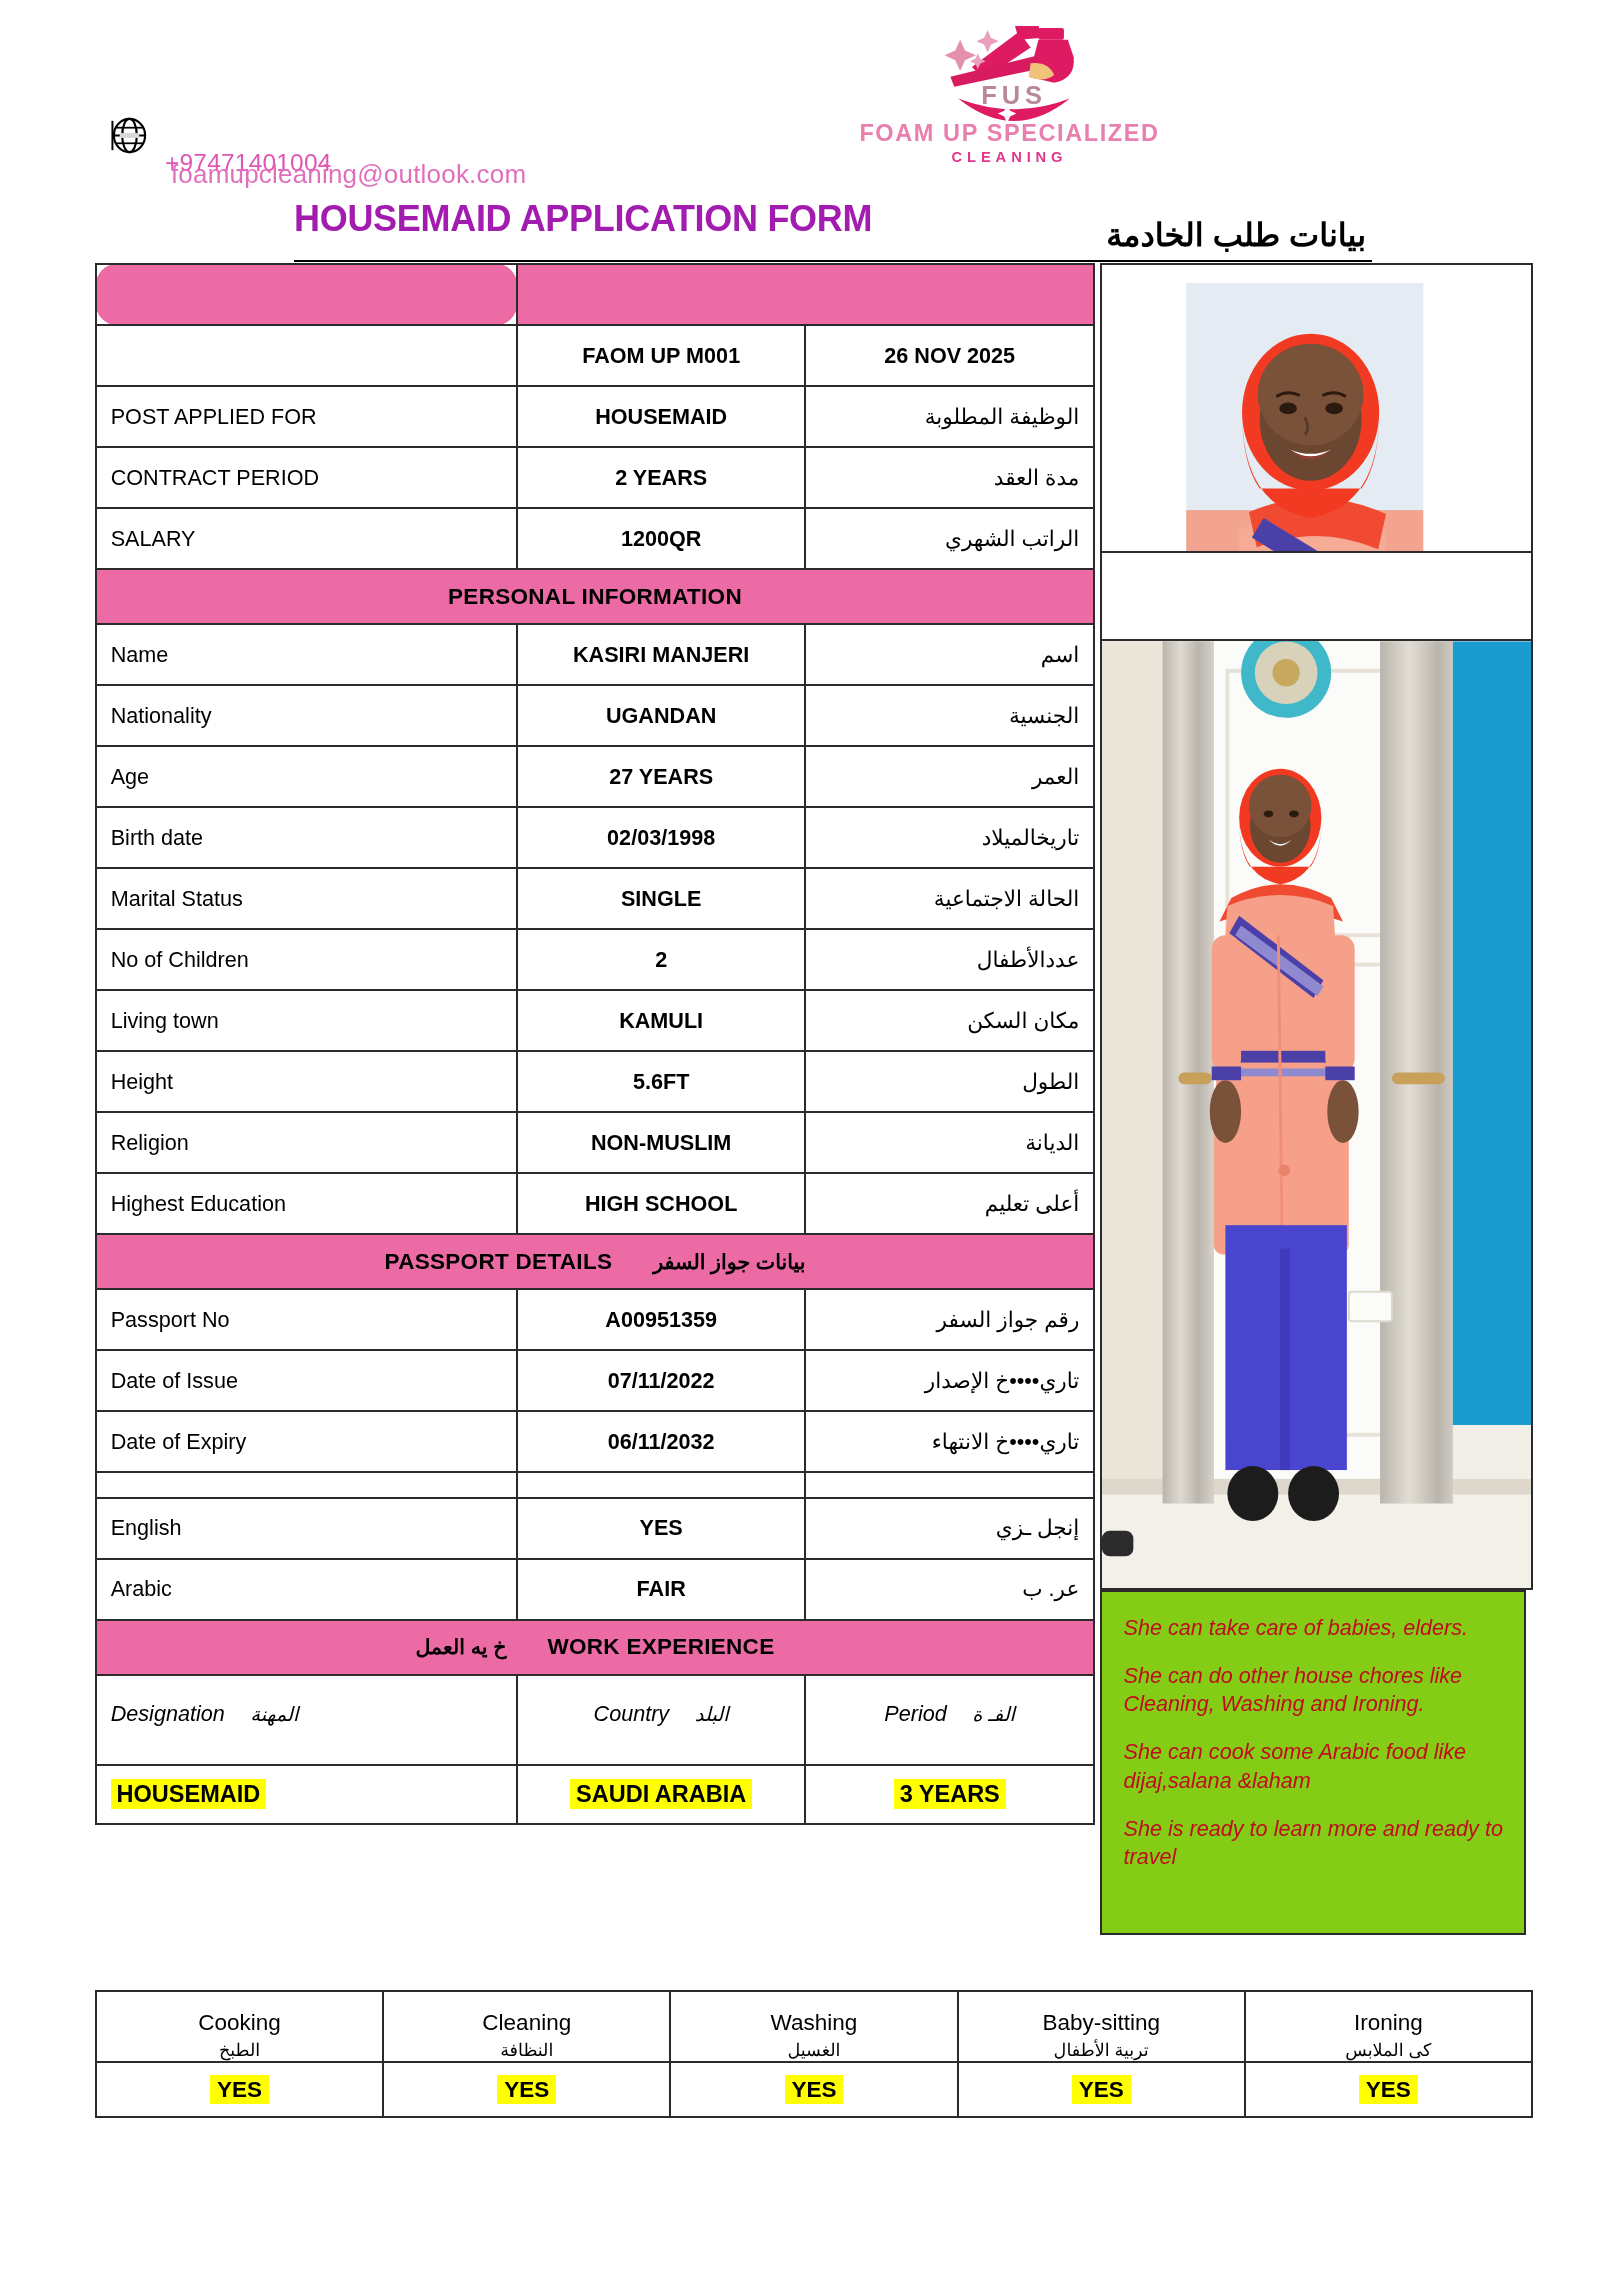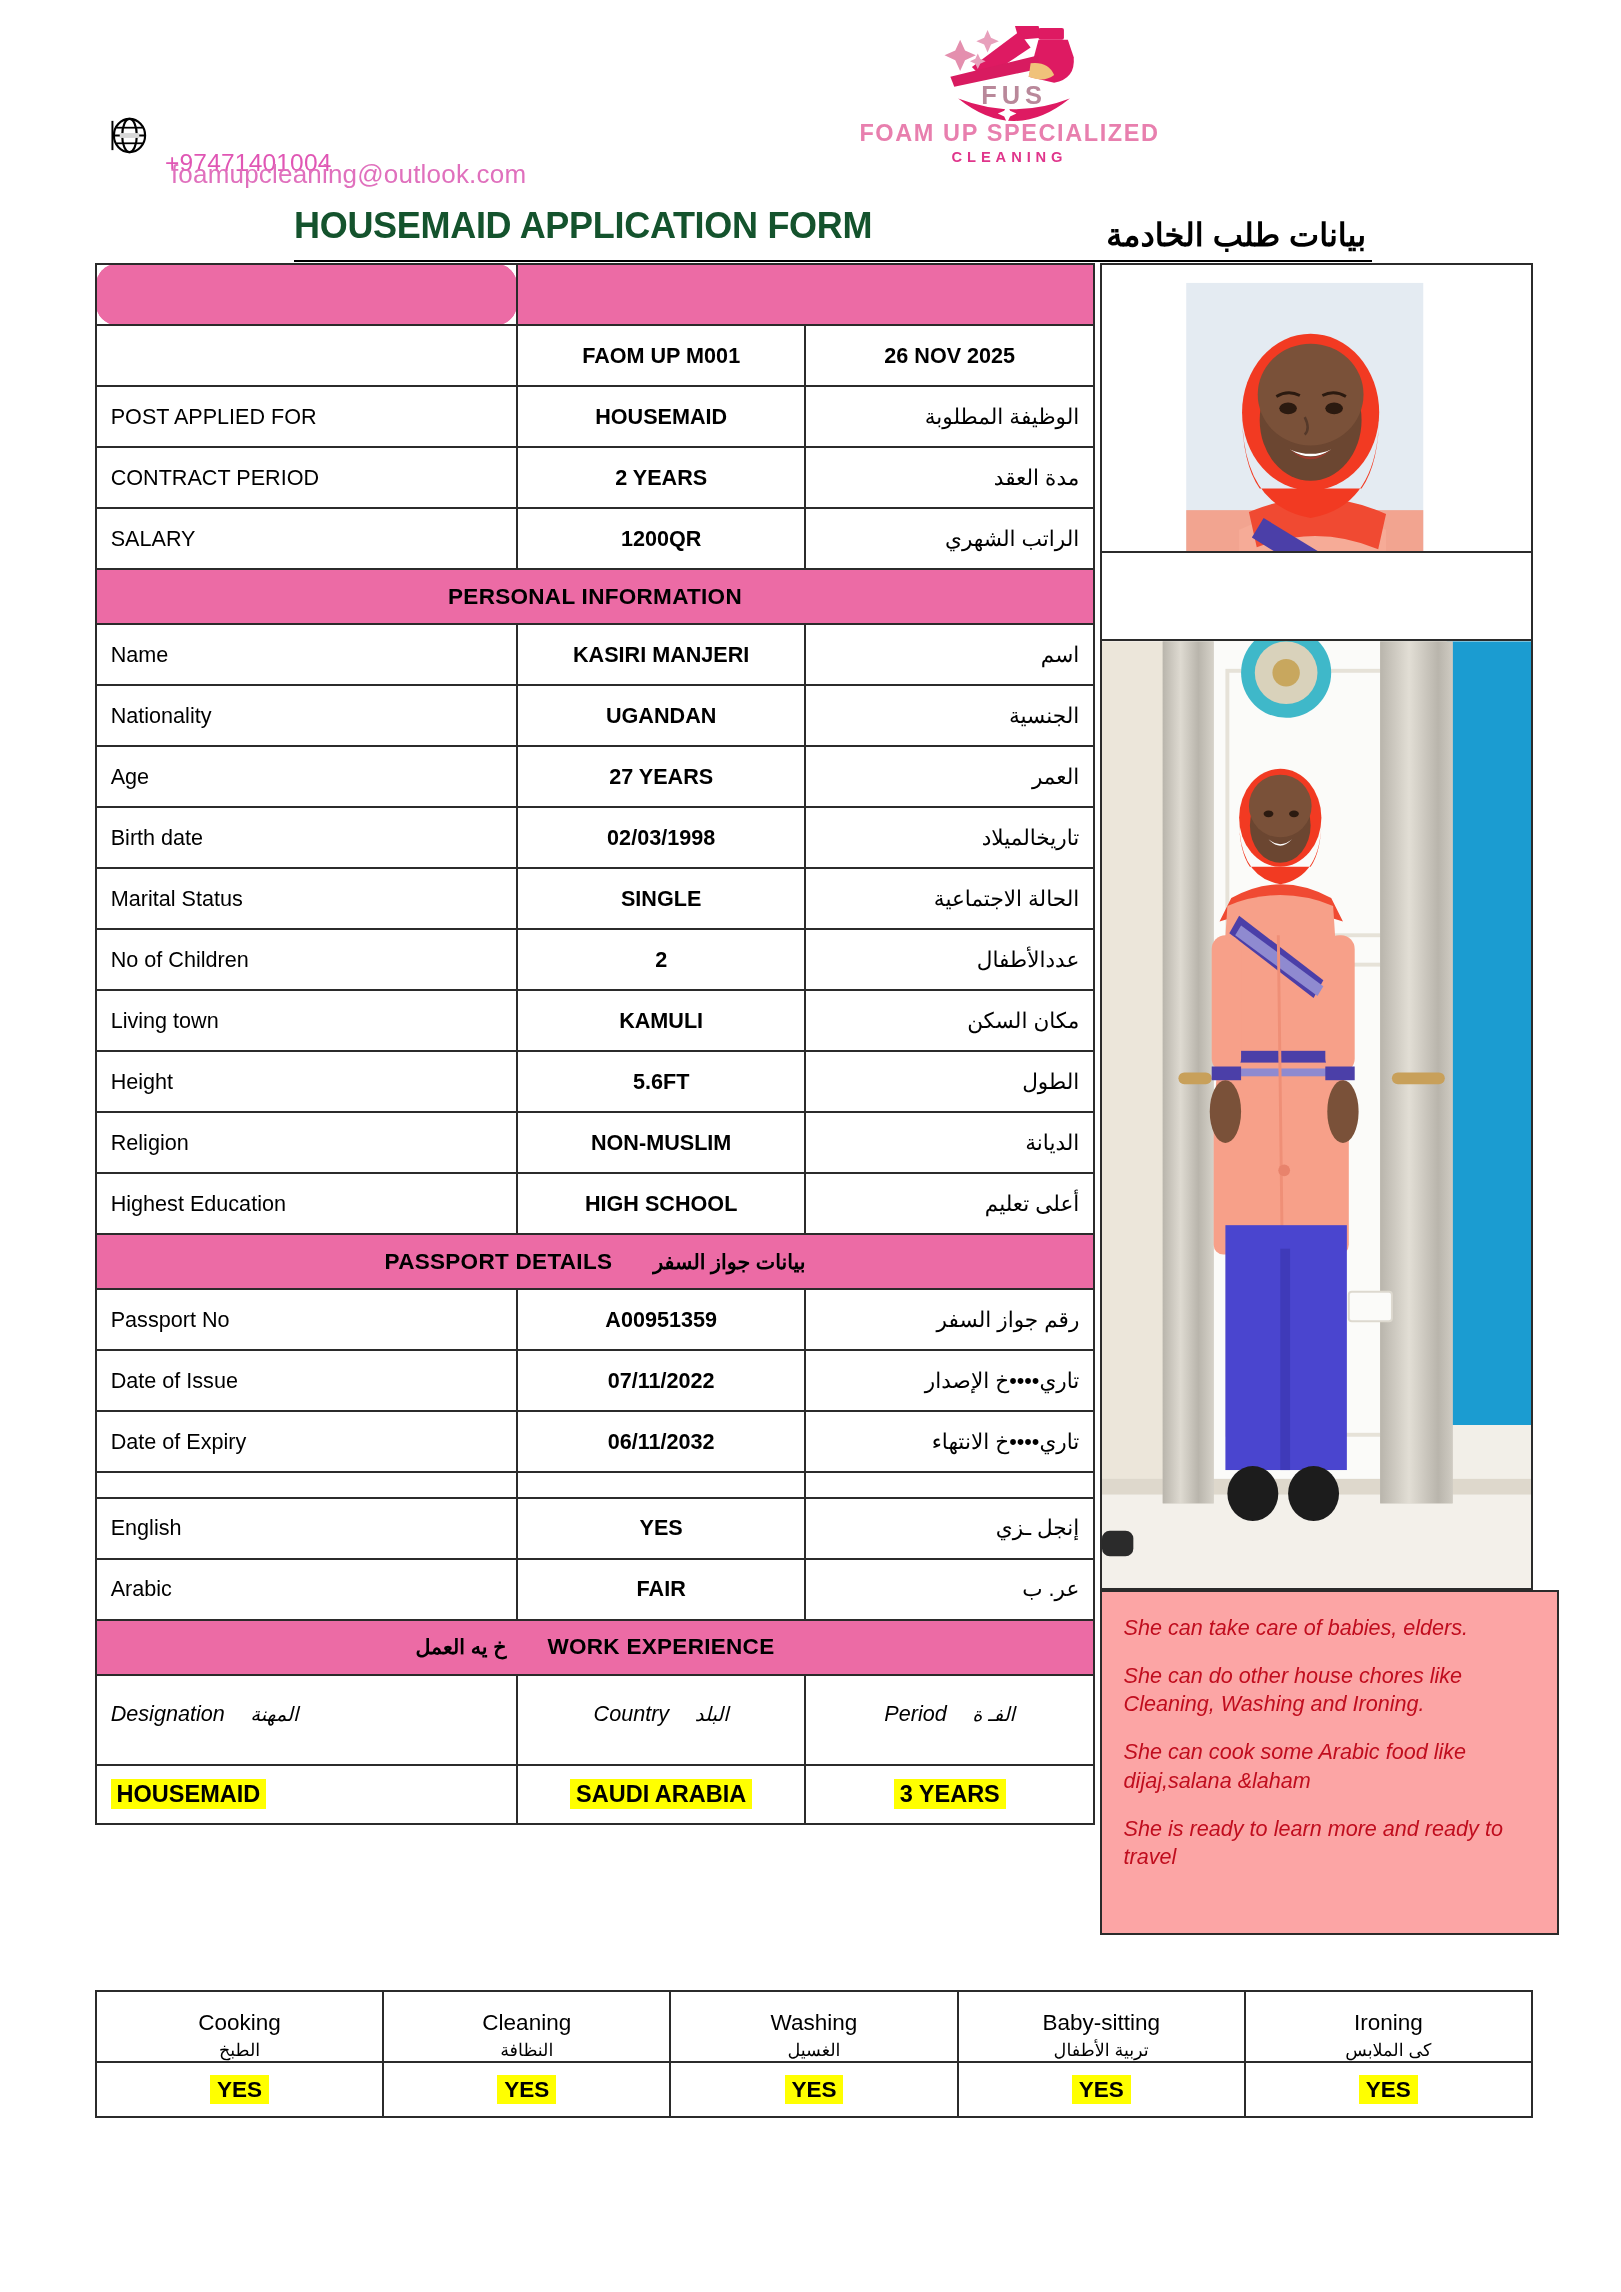--- a/index.html
+++ b/index.html
@@ -34,21 +34,21 @@
     position:absolute; left:0; top:131px; width:363px; text-align:center;
     font-size:14.7px; font-weight:bold; color:#e0358b; letter-spacing:4.9px;
   }
 
   
   .title-row {
     position:absolute; left:294px; top:201px; width:1078px; height:61px;
     border-bottom:2.9px solid #000;
     display:flex; align-items:flex-end; justify-content:space-between;
   }
-  .title-en { font-size:36px; font-weight:bold; color:#14532d; letter-spacing:-0.3px; padding-bottom:13px;}
+  .title-en { font-size:36px; font-weight:bold; color:#a21caf; letter-spacing:-0.3px; padding-bottom:20px;}
   .title-ar { font-size:32px; font-weight:bold; color:#000; direction:rtl; padding-bottom:5.9px; padding-right:5.9px;}
 
   
   .main-table {
     position:absolute; left:95px; top:263px;
     width:1000px;
     border-collapse:collapse;
     table-layout:fixed;
   }
   .main-table td {
@@ -93,22 +93,22 @@
   }
   .blank-box {
     position:absolute; left:1100px; top:551px; width:433px; height:90px;
     border:2px solid #2b2b2b; background:#fff;
   }
   .photo2-box {
     position:absolute; left:1100px; top:639px; width:433px; height:951px;
     border:2px solid #2b2b2b; background:#fff; overflow:hidden;
   }
   .notes-box {
-    position:absolute; left:1100px; top:1590px; width:459px; height:345px;
-    border:2px solid #2b2b2b; background:#fca5a5; padding:21.6px 19.6px 0 21.6px;
+    position:absolute; left:1100px; top:1590px; width:426px; height:345px;
+    border:2px solid #2b2b2b; background:#84cc16; padding:21.6px 19.6px 0 21.6px;
   }
   .note {
     color:#c00d1e; font-style:italic; font-size:21.6px; line-height:1.32; margin-bottom:19.6px;
   }
 
   
   .skills-table {
     position:absolute; left:95px; top:1990px; width:1438px;
     border-collapse:collapse; table-layout:fixed;
   }

